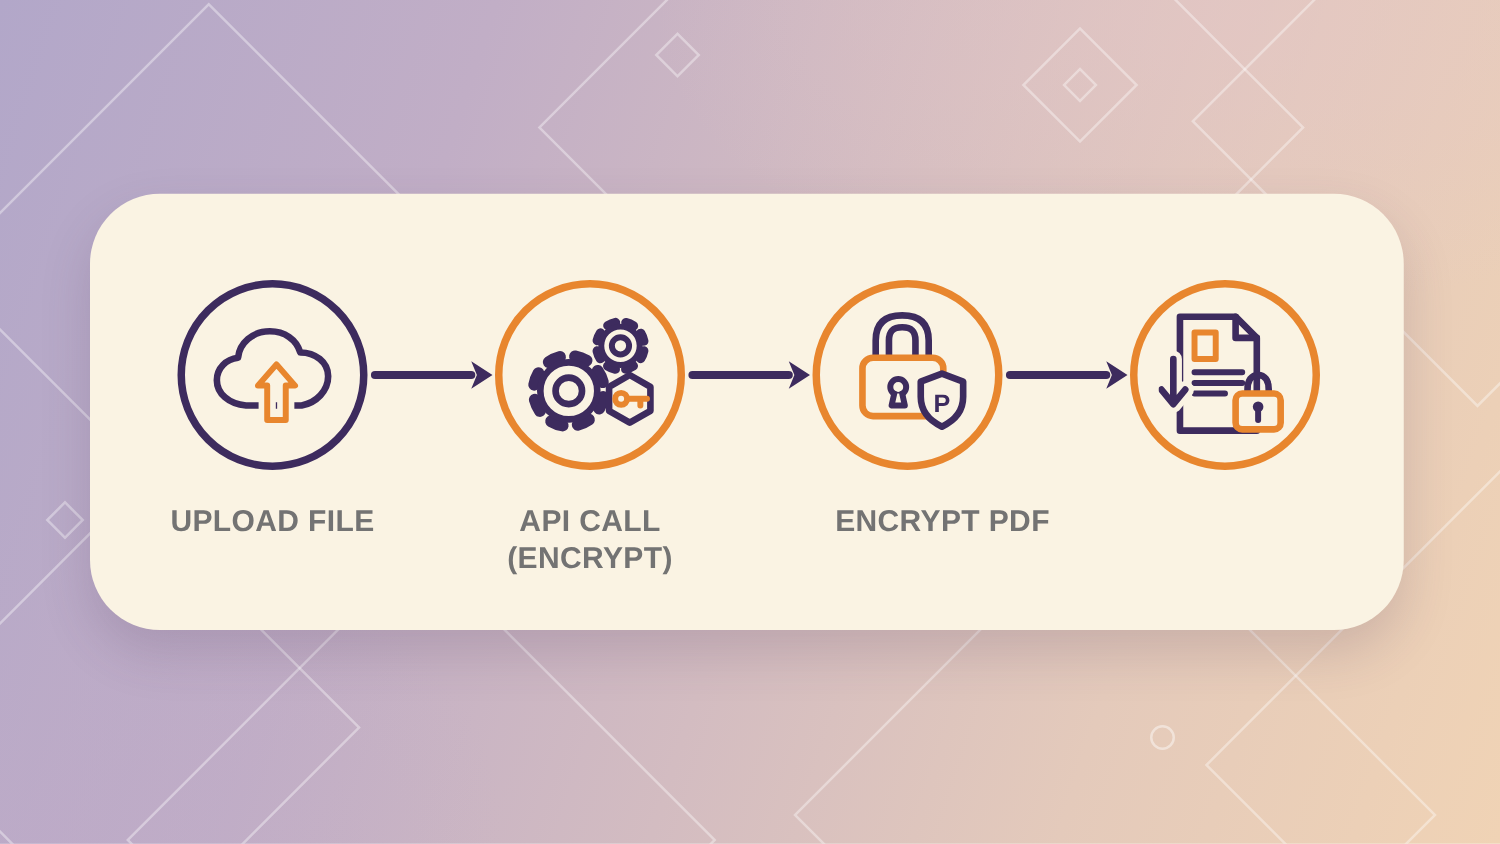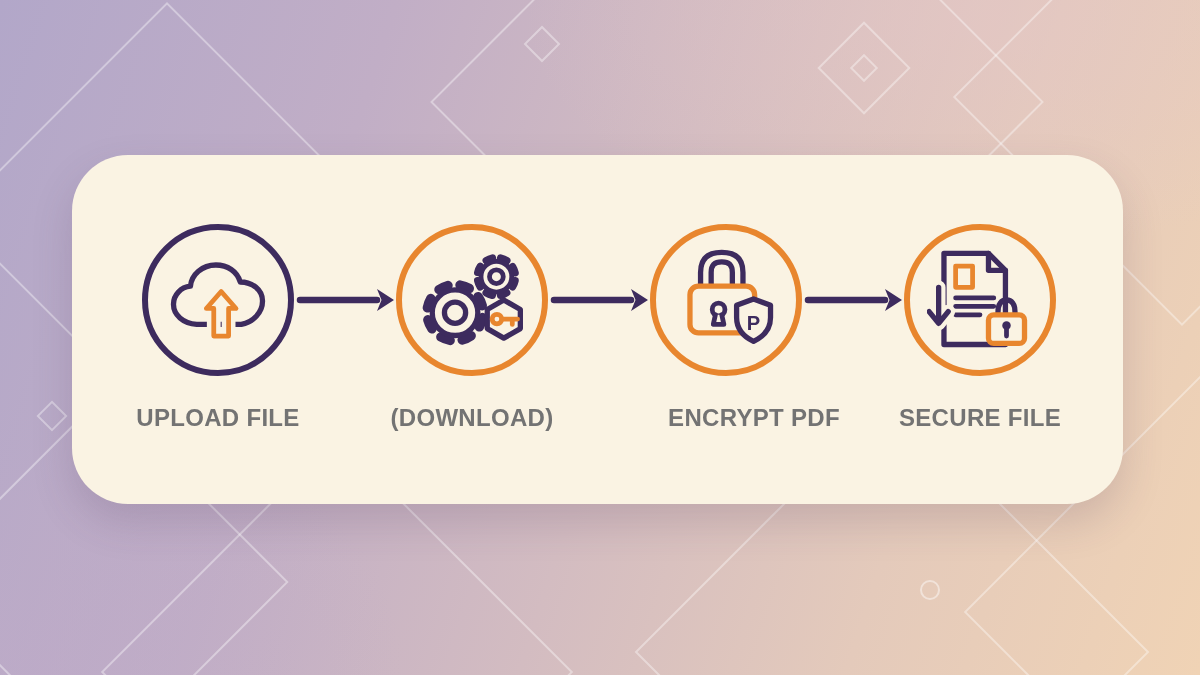--- a/index.html
+++ b/index.html
@@ -122,20 +122,20 @@
     <path d="M631,289 L648,300 L631,311 L635.5,300 Z" stroke="none"></path>
     <path d="M808,300 H885" fill="none"></path>
     <path d="M885,289 L902,300 L885,311 L889.5,300 Z" stroke="none"></path>
   </g>
 </svg>
 
 <div class="step-label" style="left:88px;">
   <span>UPLOAD FILE</span>
 </div>
 <div class="step-label" style="left:342px;">
-  <span>(DOWNLOAD)</span>
+  <span>API CALL</span>
+  <span>(ENCRYPT)</span>
 </div>
 <div class="step-label" style="left:624px;">
   <span>ENCRYPT PDF</span>
 </div>
 <div class="step-label" style="left:850px;">
-  <span>SECURE FILE</span>
 </div>
 
 </body></html>

